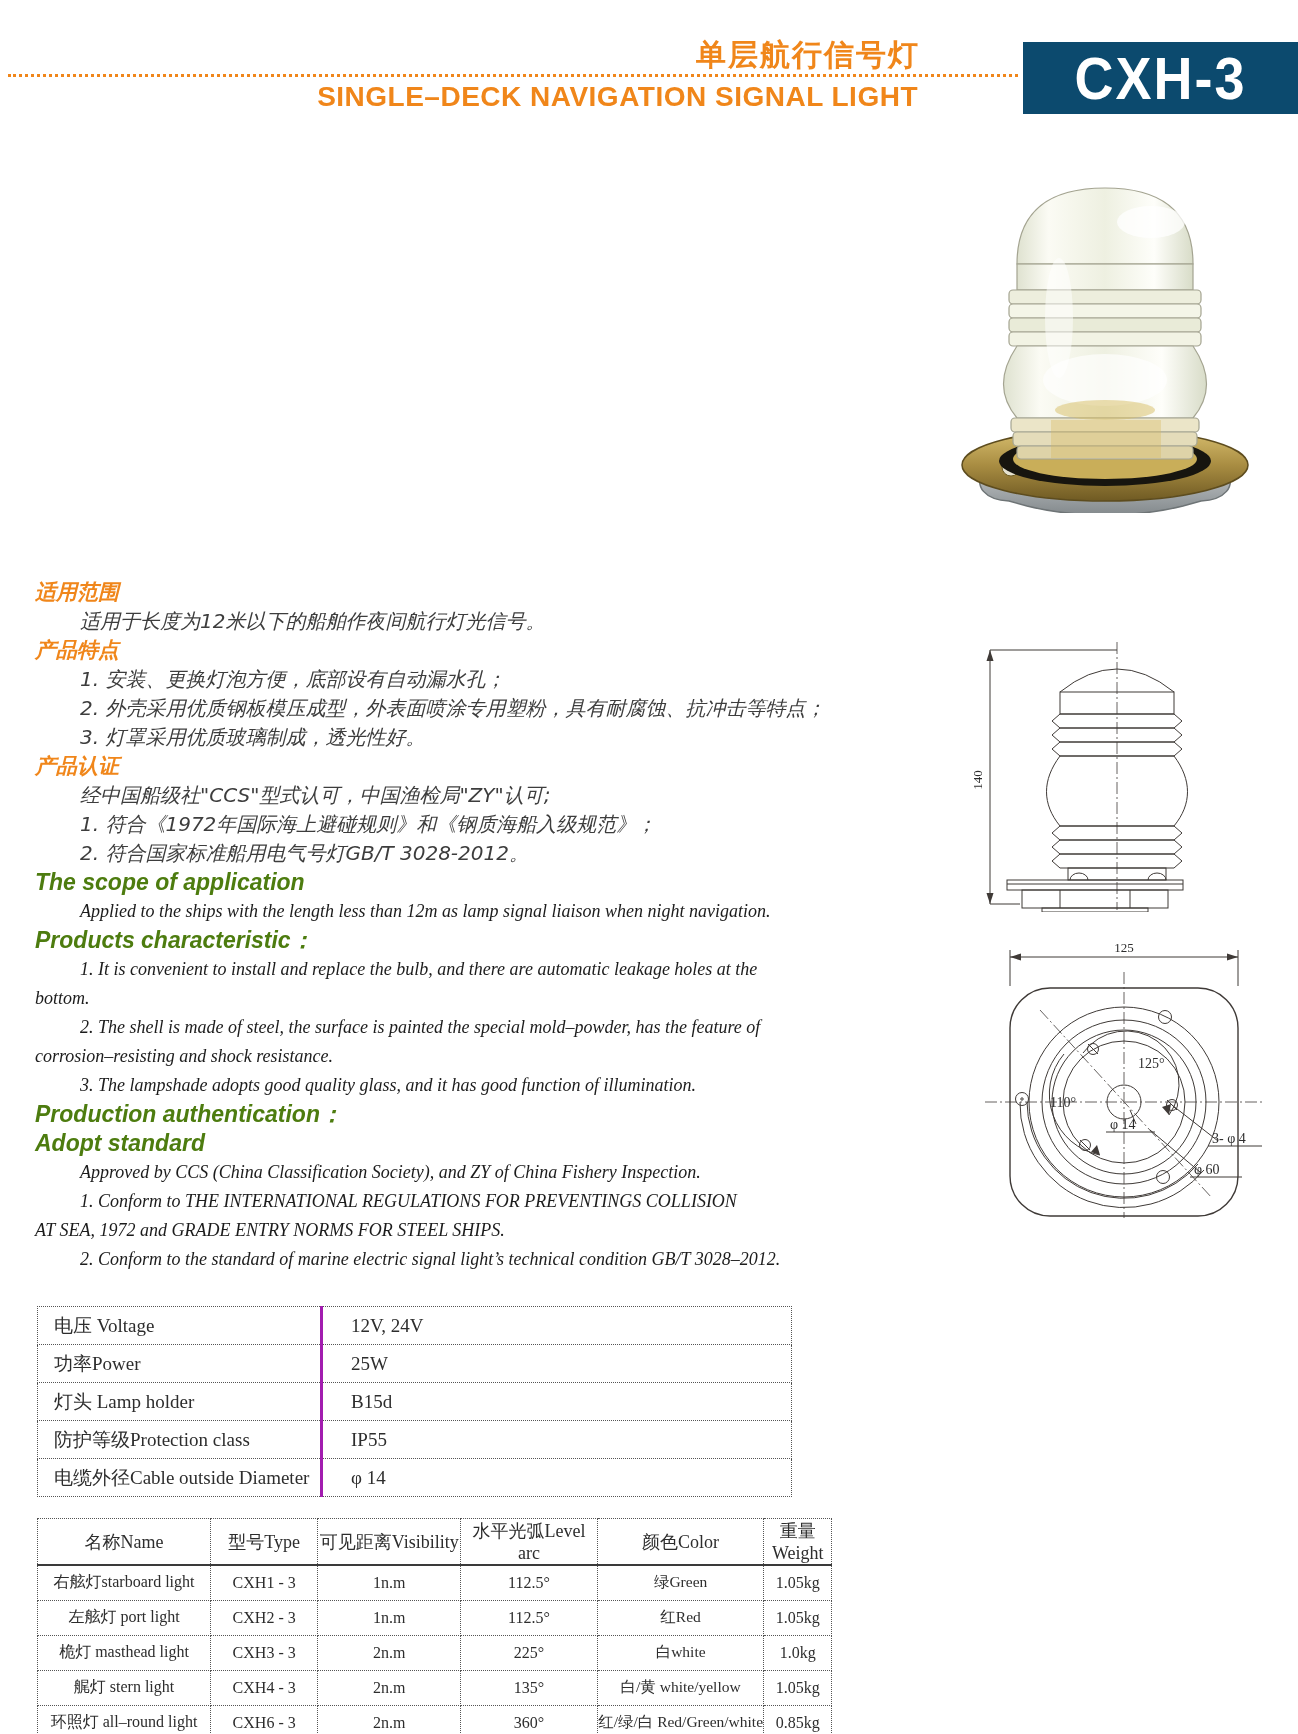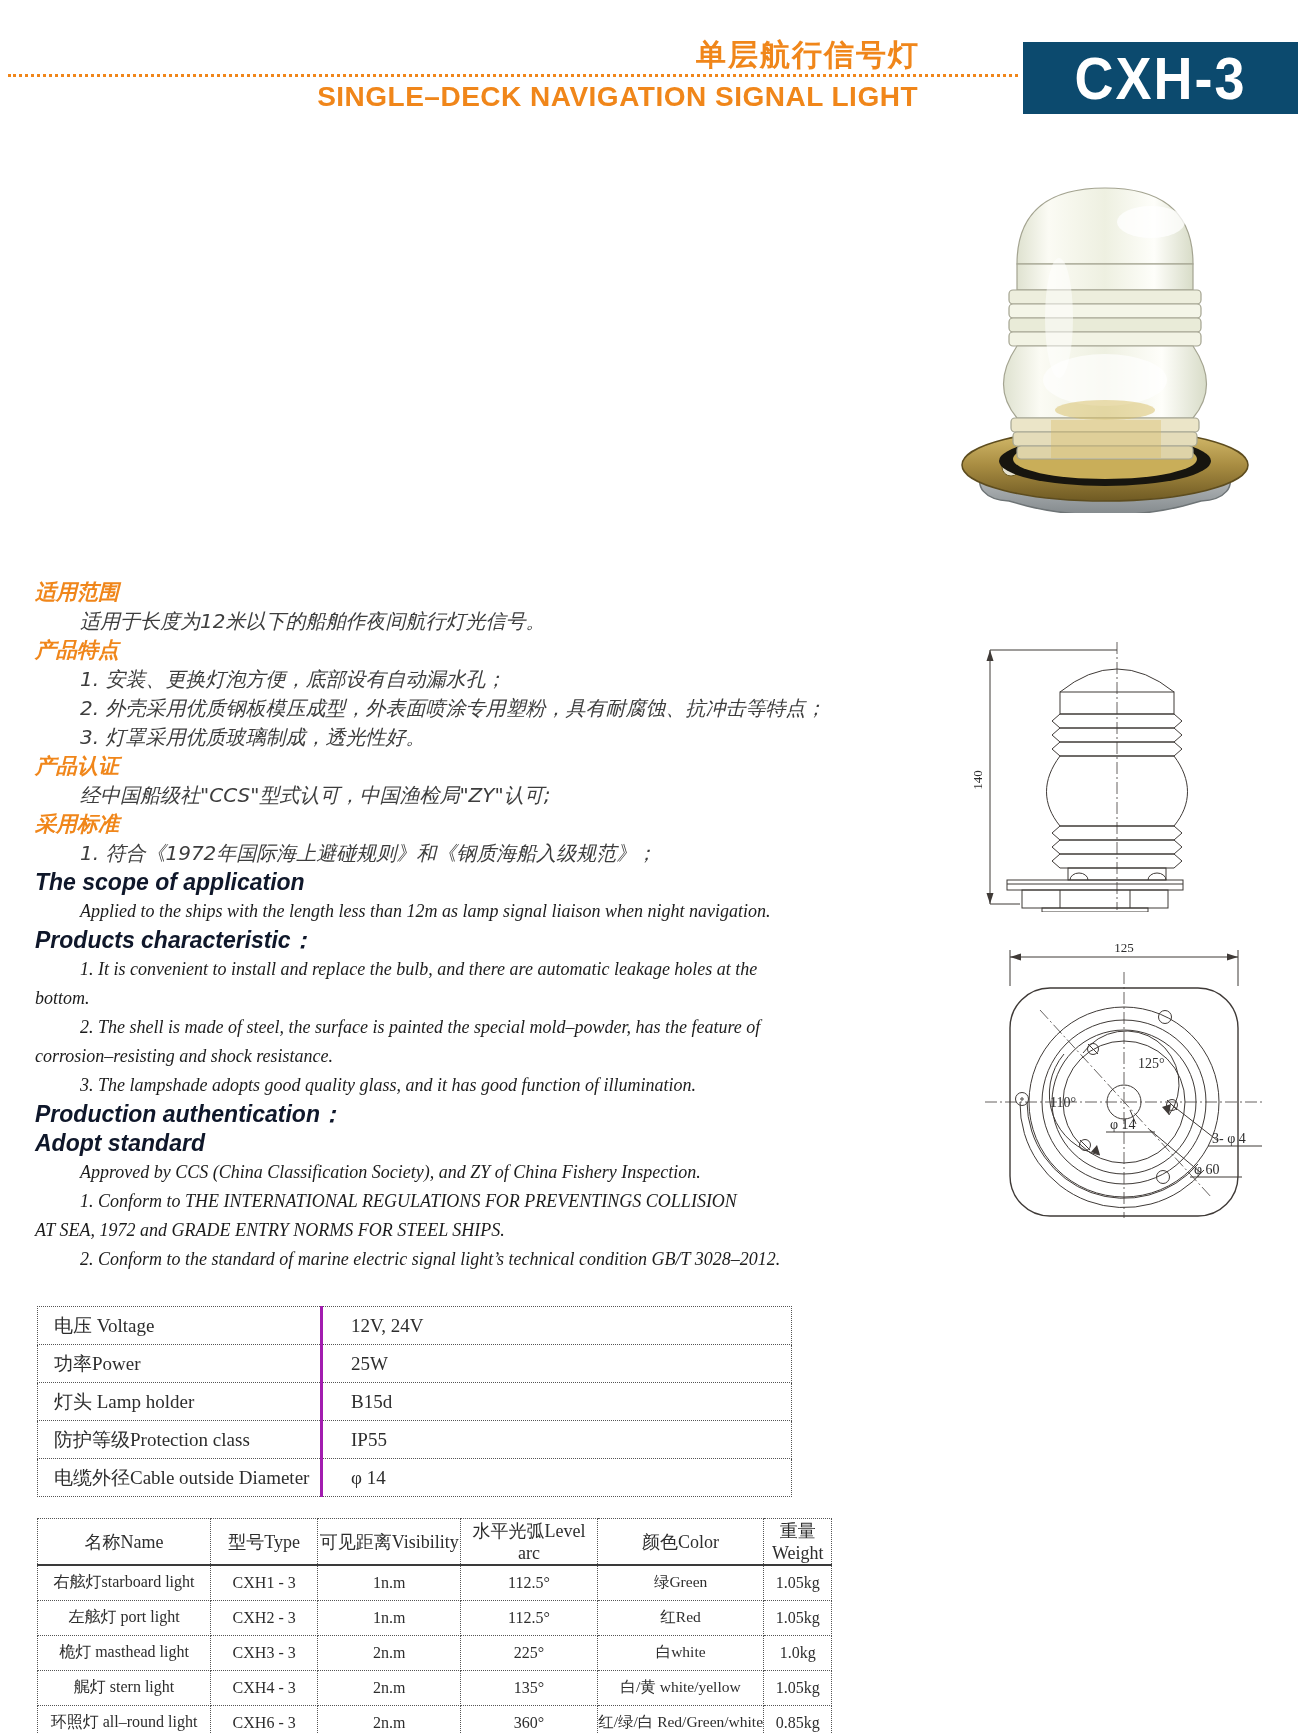--- a/index.html
+++ b/index.html
@@ -18,21 +18,21 @@
                background:#0c4a6e; display:flex; align-items:center; justify-content:center; }
   .model-box span { color:#fff; font:bold 54px/1 "Liberation Sans",sans-serif; letter-spacing:2px;
                     transform:scaleY(1.08); }
 
   
   .textcol { position:absolute; left:35px; top:578px; width:915px; }
   .tline { white-space:nowrap; height:29px; line-height:29px;font-style:italic; }
   .cn   { font-size:20px; font-family:"DejaVu Sans",sans-serif; color:#3d3d3d; }
   .cn-h { font-size:21px; font-weight:bold; font-family:"DejaVu Sans",sans-serif; color:#F0861A; }
   .en   { font-size:18px; font-family:"Liberation Serif","DejaVu Sans",serif; color:#1c1c1c; }
-  .en-h { font-size:23px; font-weight:bold; font-family:"Liberation Sans","DejaVu Sans",sans-serif; color:#0f172a; }
+  .en-h { font-size:23px; font-weight:bold; font-family:"Liberation Sans","DejaVu Sans",sans-serif; color:#4d7c0f; }
   .ind  { padding-left:45px; }
 
   
   table { border-collapse:collapse; position:absolute; table-layout:fixed; }
   .spec { left:37px; top:1306px; width:755px; }
   .spec td { border:1px dotted #555; height:38px; font-size:19px; color:#2d2d2d;
              font-family:"Liberation Serif","DejaVu Sans",serif; }
   .spec td.lbl { width:284px; border-right:3px solid #a21caf; padding-left:16px; }
   .spec td.val { padding-left:28px; }
 
@@ -119,22 +119,22 @@
 
   <div class="textcol">
     <div class="tline cn-h">适用范围</div>
     <div class="tline cn ind">适用于长度为12米以下的船舶作夜间航行灯光信号。</div>
     <div class="tline cn-h">产品特点</div>
     <div class="tline cn ind">1. 安装、更换灯泡方便，底部设有自动漏水孔；</div>
     <div class="tline cn ind">2. 外壳采用优质钢板模压成型，外表面喷涂专用塑粉，具有耐腐蚀、抗冲击等特点；</div>
     <div class="tline cn ind">3. 灯罩采用优质玻璃制成，透光性好。</div>
     <div class="tline cn-h">产品认证</div>
     <div class="tline cn ind">经中国船级社"CCS"型式认可，中国渔检局"ZY"认可;</div>
-    <div class="tline cn-h">采用标准</div>
     <div class="tline cn ind">1. 符合《1972年国际海上避碰规则》和《钢质海船入级规范》；</div>
+    <div class="tline cn ind">2. 符合国家标准船用电气号灯GB/T 3028-2012。</div>
 
     <div class="tline en-h">The scope of application</div>
     <div class="tline en ind">Applied to the ships with the length less than 12m as lamp signal liaison when night navigation.</div>
     <div class="tline en-h">Products characteristic：</div>
     <div class="tline en ind">1. It is convenient to install and replace the bulb, and there are automatic leakage holes at the</div>
     <div class="tline en">bottom.</div>
     <div class="tline en ind">2. The shell is made of steel, the surface is painted the special mold–powder, has the feature of</div>
     <div class="tline en">corrosion–resisting and shock resistance.</div>
     <div class="tline en ind">3. The lampshade adopts good quality glass, and it has good function of illumination.</div>
     <div class="tline en-h">Production authentication：</div>

